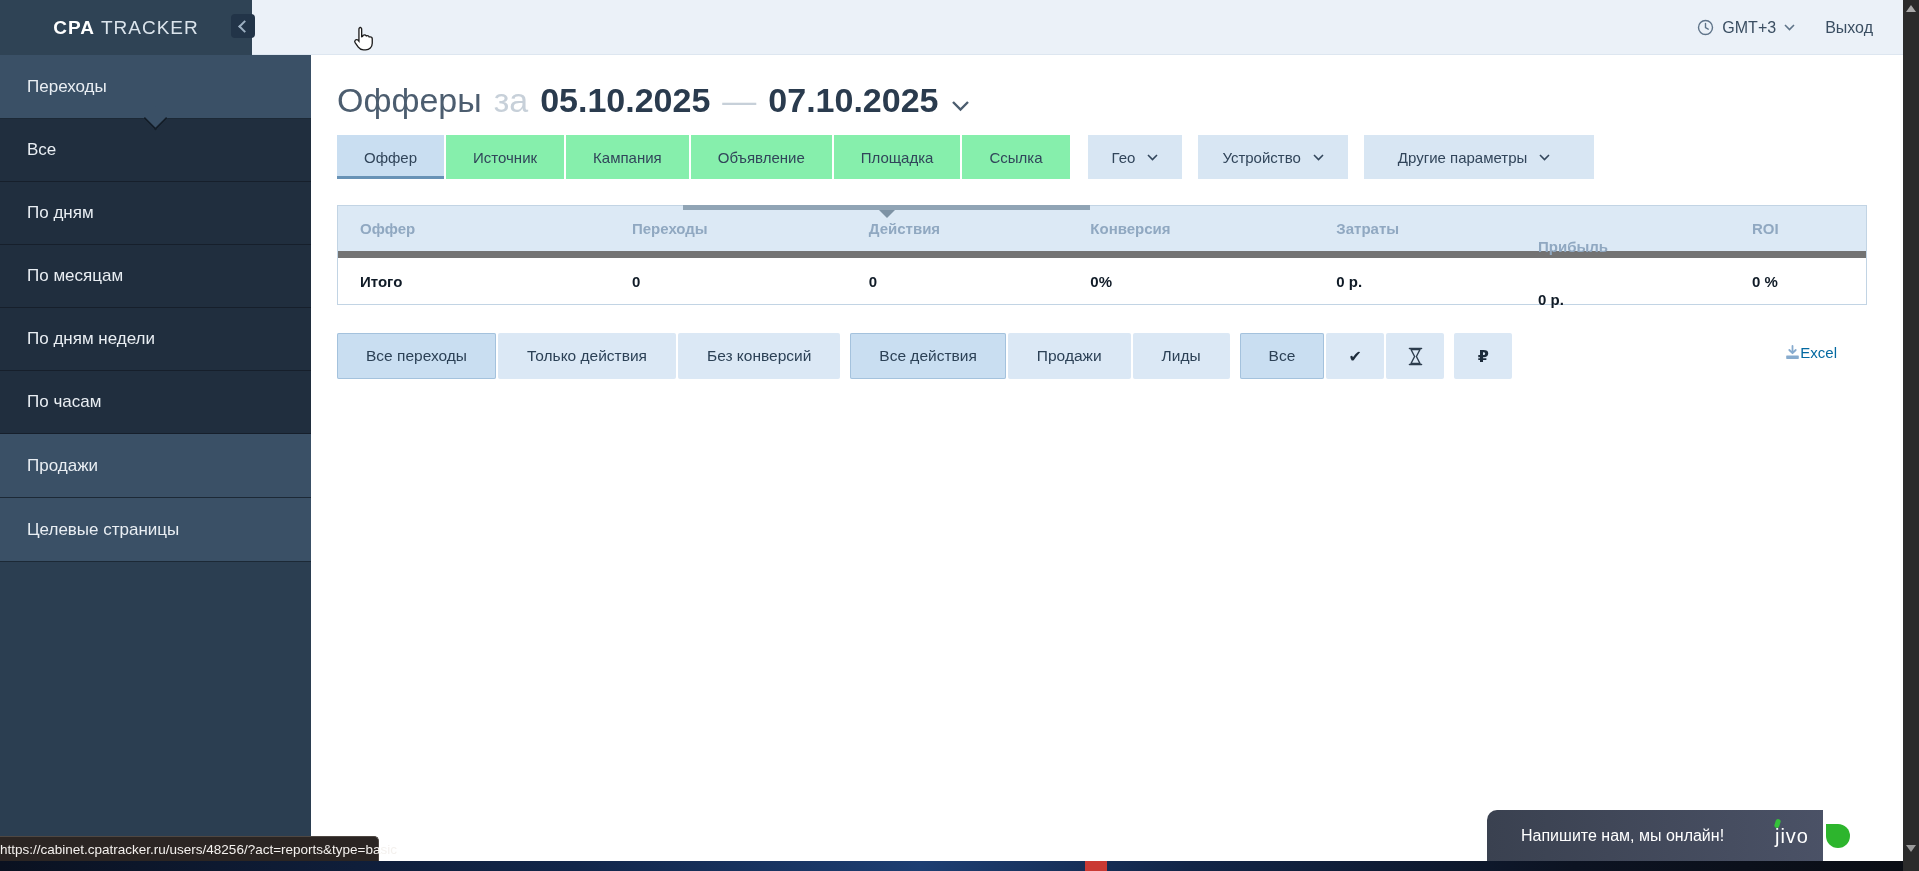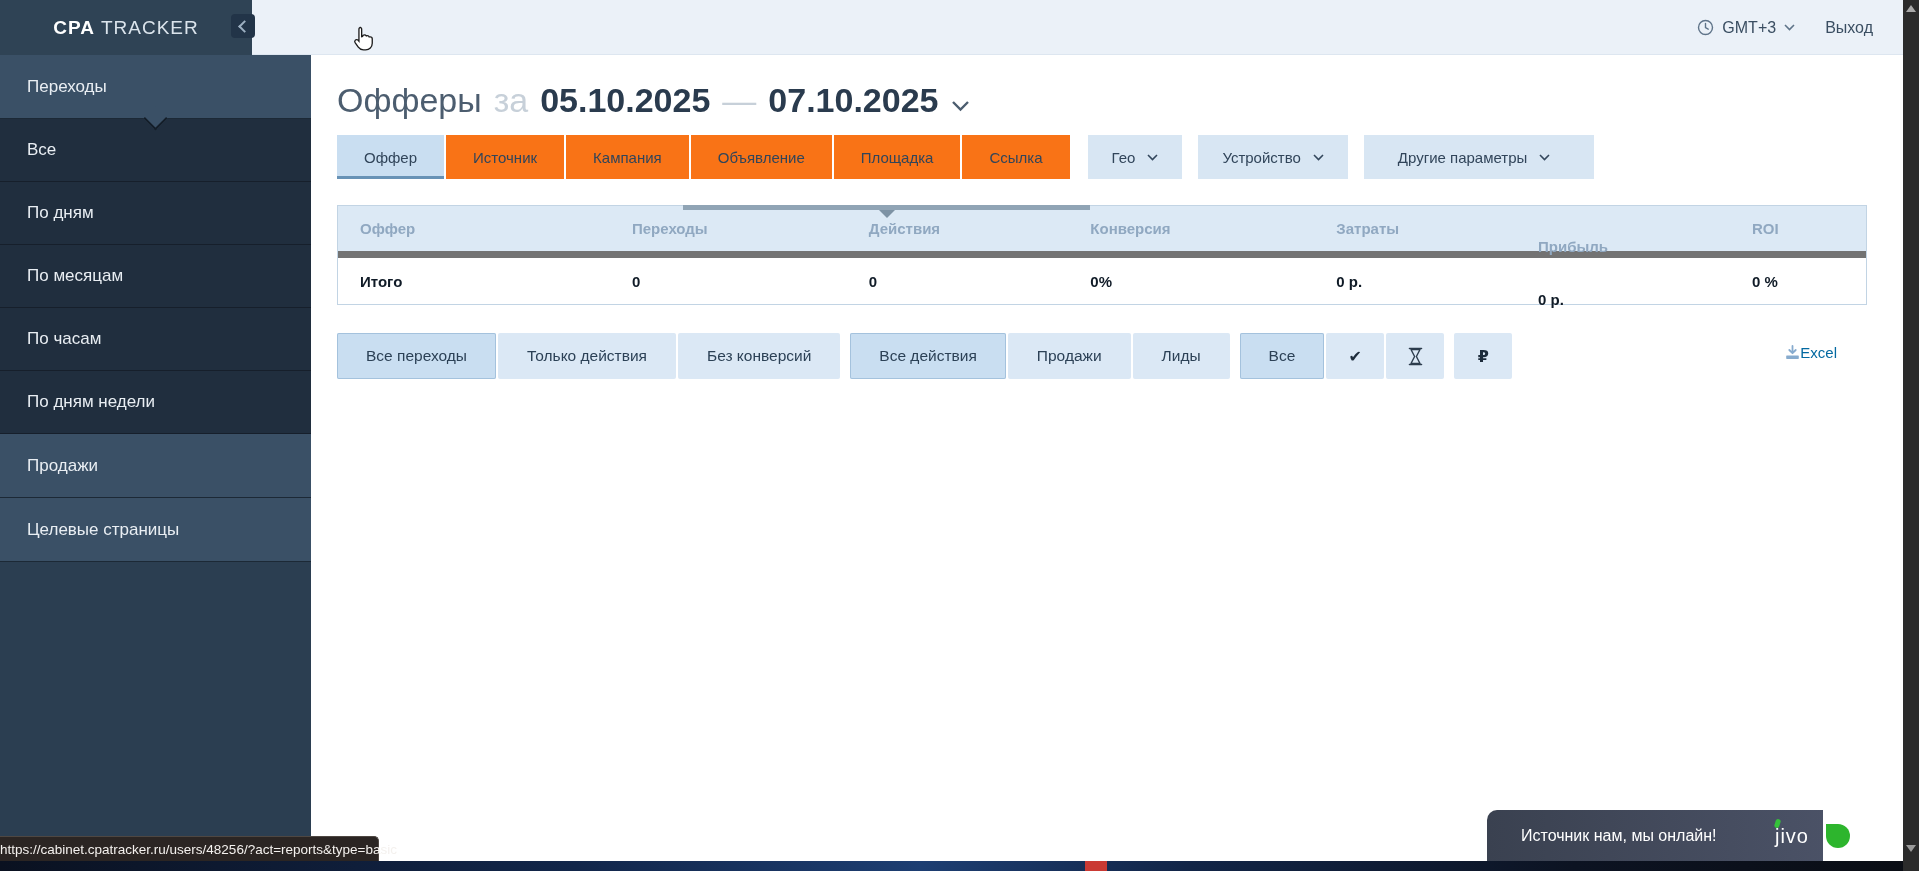--- a/index.html
+++ b/index.html
@@ -33,21 +33,21 @@
   .notch{position:absolute;left:147px;bottom:-9px;width:15px;height:15px;background:#3a5066;
         border-right:2px solid #141e29;border-bottom:2px solid #141e29;transform:rotate(45deg);z-index:2;}
   
   .content{position:absolute;left:311px;top:55px;width:1592px;height:816px;background:#fff;}
   .title-row{position:absolute;left:26px;top:26px;display:flex;align-items:baseline;gap:12px;font-size:34px;}
   .rpt-title{color:#4c5d6f;font-weight:400;}
   .rpt-prep,.rpt-dash{color:#c7d0d9;}
   .rpt-date{color:#2a3b4e;font-weight:700;cursor:pointer;}
   .date-chev{align-self:center;margin-top:10px;cursor:pointer;}
   .dim-tabs{position:absolute;left:26px;top:80px;display:flex;align-items:center;}
-  .dtab{height:44px;display:flex;align-items:center;padding:0 27px;background:#f97316;margin-right:2px;
+  .dtab{height:44px;display:flex;align-items:center;padding:0 27px;background:#86efac;margin-right:2px;
         font-size:15px;color:#31455a;cursor:pointer;box-sizing:border-box;}
   .dtab.active{background:#c9def1;box-shadow:inset 0 -3px 0 #6792b6;}
   .ddrop{height:44px;display:flex;align-items:center;gap:12px;padding:0 24px;background:#d8e6f3;
         margin-left:16px;font-size:15px;color:#31455a;cursor:pointer;}
   .ddrop.wide{padding:0 44px 0 34px;}
   
   .tbl{position:absolute;left:26px;top:150px;width:1530px;border:1px solid #c2d4e4;box-sizing:border-box;}
   .tbl-head{display:flex;height:45px;background:#dce9f5;position:relative;}
   .th{display:flex;align-items:center;padding-left:22px;font-weight:700;font-size:15px;color:#90a8c1;
         box-sizing:border-box;cursor:pointer;}
@@ -124,22 +124,22 @@
   </header>
 
   <aside class="sidebar">
     <div class="side-item section">
       <span>Переходы</span>
       <i class="notch"></i>
     </div>
     <div class="side-item sub">Все</div>
     <div class="side-item sub">По дням</div>
     <div class="side-item sub">По месяцам</div>
+    <div class="side-item sub">По дням недели</div>
     <div class="side-item sub">По часам</div>
-    <div class="side-item sub">По дням недели</div>
     <div class="side-item section">Продажи</div>
     <div class="side-item section">Целевые страницы</div>
   </aside>
 
   <main class="content">
     <div class="title-row">
       <span class="rpt-title">Офферы</span>
       <span class="rpt-prep">за</span>
       <span class="rpt-date">05.10.2025</span>
       <span class="rpt-dash">—</span>
@@ -239,21 +239,21 @@
 
   <svg class="cursor" width="30" height="32" viewBox="0 0 32 34">
     <path d="M11.5 3.5c1.2 0 2 .9 2 2v8l.9-.2c.2-1 1.1-1.7 2.1-1.7.8 0 1.5.4 1.9 1 .3-.2.7-.3 1.1-.3 1 0 1.8.6 2.1 1.5.3-.1.6-.2 1-.2 1.2 0 2.2 1 2.2 2.2v4.7c0 3.9-3.1 7-7 7h-2.3c-2.2 0-4.3-1.1-5.6-2.9l-3.4-4.8c-.6-.9-.4-2.1.4-2.8.8-.7 2-.6 2.7.2l1 1.1v-12.8c0-1.1.9-2 2-2z" fill="#ffffff" stroke="#1b1b1b" stroke-width="1.4"></path>
   </svg>
 
   <div class="status-tooltip">
     <span>https://cabinet.cpatracker.ru/users/48256/?act=reports&amp;type=basic</span>
   </div>
 
   <div class="chat">
-    <span class="chat-msg">Источник нам, мы онлайн!</span>
+    <span class="chat-msg">Напишите нам, мы онлайн!</span>
     <span class="chat-spacer"></span>
     <span class="chat-brand">
       <i class="jdot"></i>
       <span>jivo</span>
     </span>
     <span class="leafbox">
       <span class="leaf"></span>
     </span>
   </div>
 

